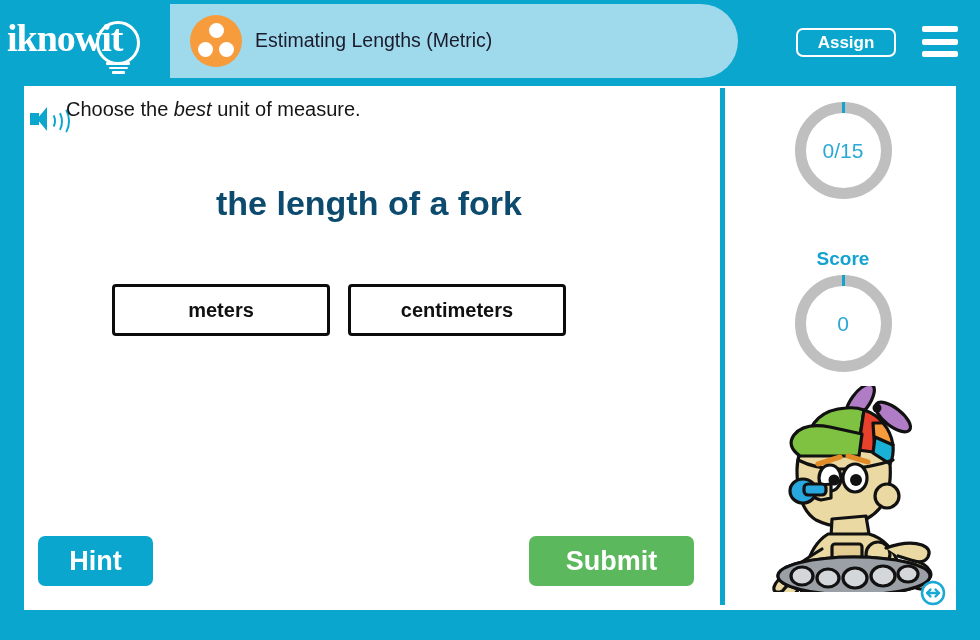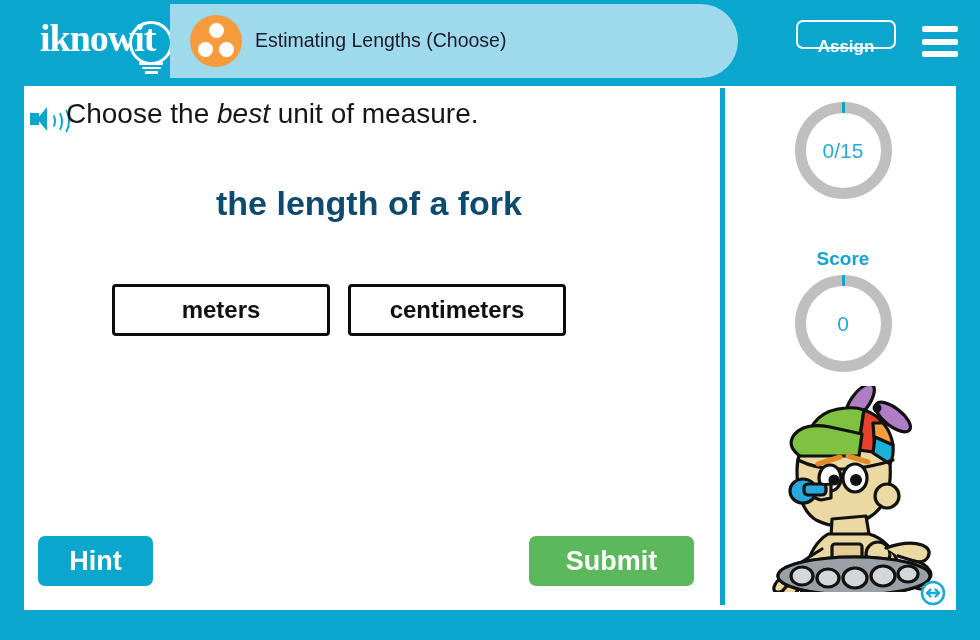--- a/index.html
+++ b/index.html
@@ -27,21 +27,21 @@
     position: absolute;
     left: 0; top: 0;
     width: 980px;
     height: 82px;
     background: #0aa6ce;
     overflow: hidden;
   }
 
   .logo {
     position: absolute;
-    left: 40px;
+    left: 7px;
     top: 16px;
     width: 150px;
     height: 56px;
     text-align: center;
   }
   .logo-text {
     position: absolute;
     left: 0;
     top: 2px;
     font-family: "Liberation Serif", serif;
@@ -114,35 +114,35 @@
     top: 25px;
     font-size: 19.5px;
     color: #1b1b2b;
     font-family: "Liberation Sans", sans-serif;
     white-space: nowrap;
   }
 
   .assign-btn {
     position: absolute;
     right: 84px;
-    top: 20px;
+    top: 28px;
     width: 100px;
     height: 29px;
     border: 2px solid #ffffff;
     border-radius: 7px;
     background: transparent;
     color: #ffffff;
     font-size: 17px;
     font-weight: bold;
     font-family: "Liberation Sans", sans-serif;
     line-height: 26px;
     text-align: center;
     cursor: pointer;
     box-sizing: border-box;
-    padding: 12px;
+    padding: 0;
   }
 
   .menu-btn {
     position: absolute;
     right: 22px;
     top: 26px;
     width: 36px;
     height: 31px;
     cursor: pointer;
   }
@@ -205,21 +205,21 @@
     border-bottom-color: transparent;
   }
   .sw1 { left: 16px; top: 7px;  width: 6px;  height: 12px; }
   .sw2 { left: 19px; top: 3.5px;  width: 10px; height: 19px; }
   .sw3 { left: 22px; top: 0px;  width: 14px; height: 26px; }
 
   .prompt {
     position: absolute;
     left: 42px;
     top: 12px;
-    font-size: 28px;
+    font-size: 20px;
     color: #161616;
     font-family: "Liberation Sans", sans-serif;
     white-space: nowrap;
   }
   .prompt em { font-style: italic; }
 
   .question {
     position: absolute;
     left: 0;
     top: 98px;
@@ -238,21 +238,21 @@
     top: 198px;
     display: flex;
     gap: 18px;
   }
   .option {
     min-width: 218px;
     height: 52px;
     border: 3px solid #0c0c0c;
     border-radius: 4px;
     background: #ffffff;
-    font-size: 24px;
+    font-size: 20px;
     font-weight: bold;
     color: #101010;
     font-family: "Liberation Sans", sans-serif;
     display: flex;
     align-items: center;
     justify-content: center;
     padding: 0 22px;
     box-sizing: border-box;
     cursor: pointer;
     white-space: nowrap;
@@ -384,21 +384,21 @@
           <i class="lb3"></i>
       </div>
     </div>
 
     <div class="title-tab">
       <div class="title-dots-circle">
         <span class="td-top"></span>
           <span class="td-left"></span>
           <span class="td-right"></span>
       </div>
-      <div class="title-text">Estimating Lengths (Choose)</div>
+      <div class="title-text">Estimating Lengths (Metric)</div>
     </div>
 
     <button class="assign-btn">Assign</button>
 
     <div class="menu-btn">
       <i></i>
         <i></i>
         <i></i>
     </div>
   </div>

